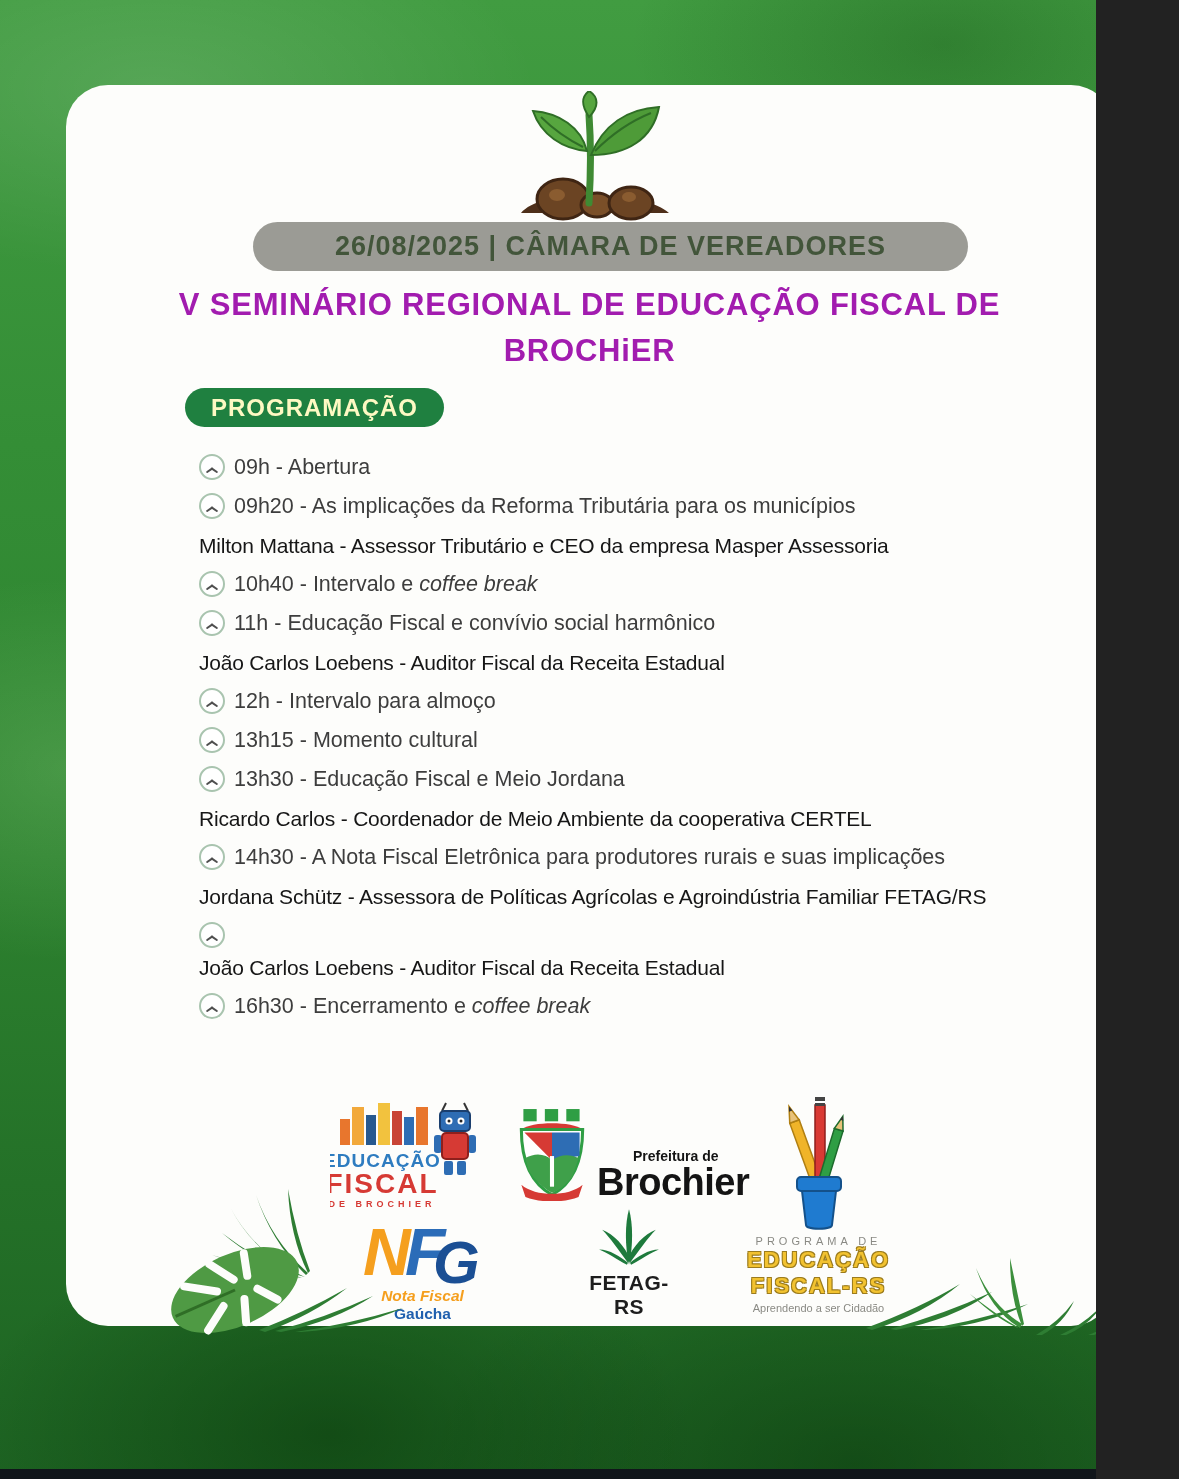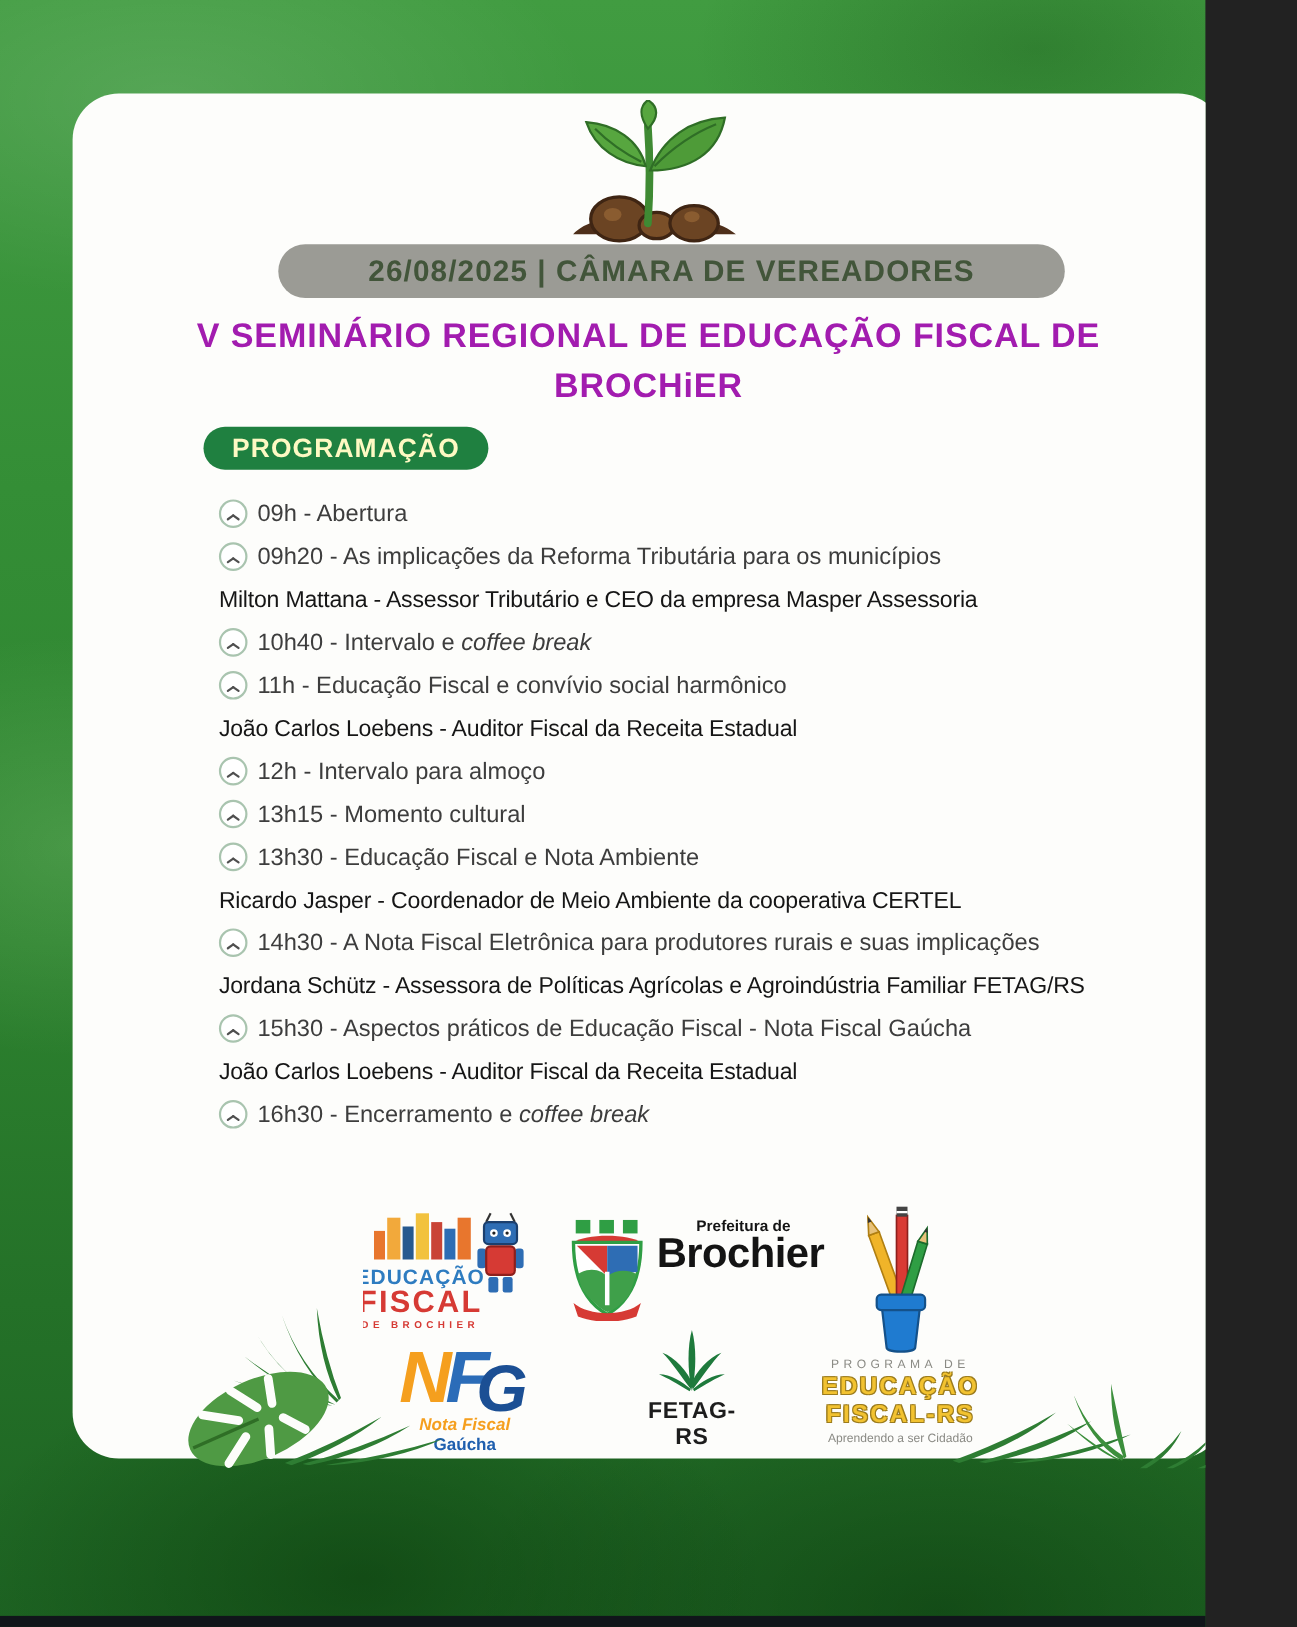--- a/index.html
+++ b/index.html
@@ -41,21 +41,21 @@
   .row.speaker.wrap{white-space:normal;text-align:justify;}
   .clock{display:inline-block;width:26px;height:26px;border:2.5px solid #a9c4af;border-radius:50%;
          position:relative;flex:0 0 auto;margin:6px 9px 0 0;box-sizing:border-box;background:#fff;}
   .clock::before{content:"";position:absolute;left:3.5px;top:10.8px;width:8px;height:2.4px;
                  background:#4f4f4f;border-radius:1px;transform-origin:right center;transform:rotate(-35deg);}
   .clock::after{content:"";position:absolute;left:10px;top:10.8px;width:7.5px;height:2.4px;
                 background:#4f4f4f;border-radius:1px;transform-origin:left center;transform:rotate(35deg);}
   
   .logo{position:absolute;}
   .logo-edu{left:264px;top:1010px;width:150px;height:120px;}
-  .logo-pref{left:449px;top:1022px;display:flex;align-items:flex-start;gap:8px;}
+  .logo-pref{left:449px;top:1022px;display:flex;align-items:flex-end;gap:8px;}
   .pref-text{line-height:1;}
   .pref-small{font-size:14px;font-weight:700;color:#141414;padding-left:36px;}
   .pref-big{font-size:38px;font-weight:700;color:#141414;letter-spacing:-0.5px;}
   .logo-prog{left:660px;top:1006px;width:185px;text-align:center;}
   .prog-l1{font-size:11px;letter-spacing:4px;color:#8a8a84;margin-top:2px;}
   .prog-l2,.prog-l3{font-size:22px;font-weight:800;color:#f2c230;letter-spacing:2px;
                     text-shadow:1px 1px 0 #9c7c1d,-1px 1px 0 #9c7c1d,1px -1px 0 #9c7c1d,-1px -1px 0 #9c7c1d;}
   .prog-l4{font-size:11px;color:#8a8a84;margin-top:3px;}
   .logo-nfg{left:289px;top:1126px;width:135px;text-align:center;}
   .nfg-sub{font-size:15.5px;font-weight:700;margin-top:-4px;}
@@ -130,31 +130,30 @@
       <div class="row time">
           <span class="clock"></span>
           <span class="txt"><span>12h - Intervalo para almoço</span><em></em></span>
         </div>
       <div class="row time">
           <span class="clock"></span>
           <span class="txt"><span>13h15 - Momento cultural</span><em></em></span>
         </div>
       <div class="row time">
           <span class="clock"></span>
-          <span class="txt"><span>13h30 - Educação Fiscal e Nota Ambiente</span><em></em></span>
-        </div>
-      <div class="row speaker"><span>Ricardo Jasper - Coordenador de Meio Ambiente da cooperativa CERTEL</span></div>
+          <span class="txt"><span>13h30 - Educação Fiscal e Meio Jordana</span><em></em></span>
+        </div>
+      <div class="row speaker"><span>Ricardo Carlos - Coordenador de Meio Ambiente da cooperativa CERTEL</span></div>
       <div class="row time">
           <span class="clock"></span>
           <span class="txt"><span>14h30 - A Nota Fiscal Eletrônica para produtores rurais e suas implicações</span><em></em></span>
         </div>
       <div class="row speaker wrap"><span>Jordana Schütz - Assessora de Políticas Agrícolas e Agroindústria Familiar FETAG/RS</span></div>
       <div class="row time">
           <span class="clock"></span>
-          <span class="txt"><span>15h30 - Aspectos práticos de Educação Fiscal - Nota Fiscal Gaúcha</span><em></em></span>
         </div>
       <div class="row speaker"><span>João Carlos Loebens - Auditor Fiscal da Receita Estadual</span></div>
       <div class="row time">
           <span class="clock"></span>
           <span class="txt"><span>16h30 - Encerramento e </span><em>coffee break</em></span>
         </div>
     </div>
 
     <svg class="logo logo-edu" viewBox="0 0 150 120">
       <rect x="10" y="24" width="10" height="26" fill="#e8762d"></rect>

